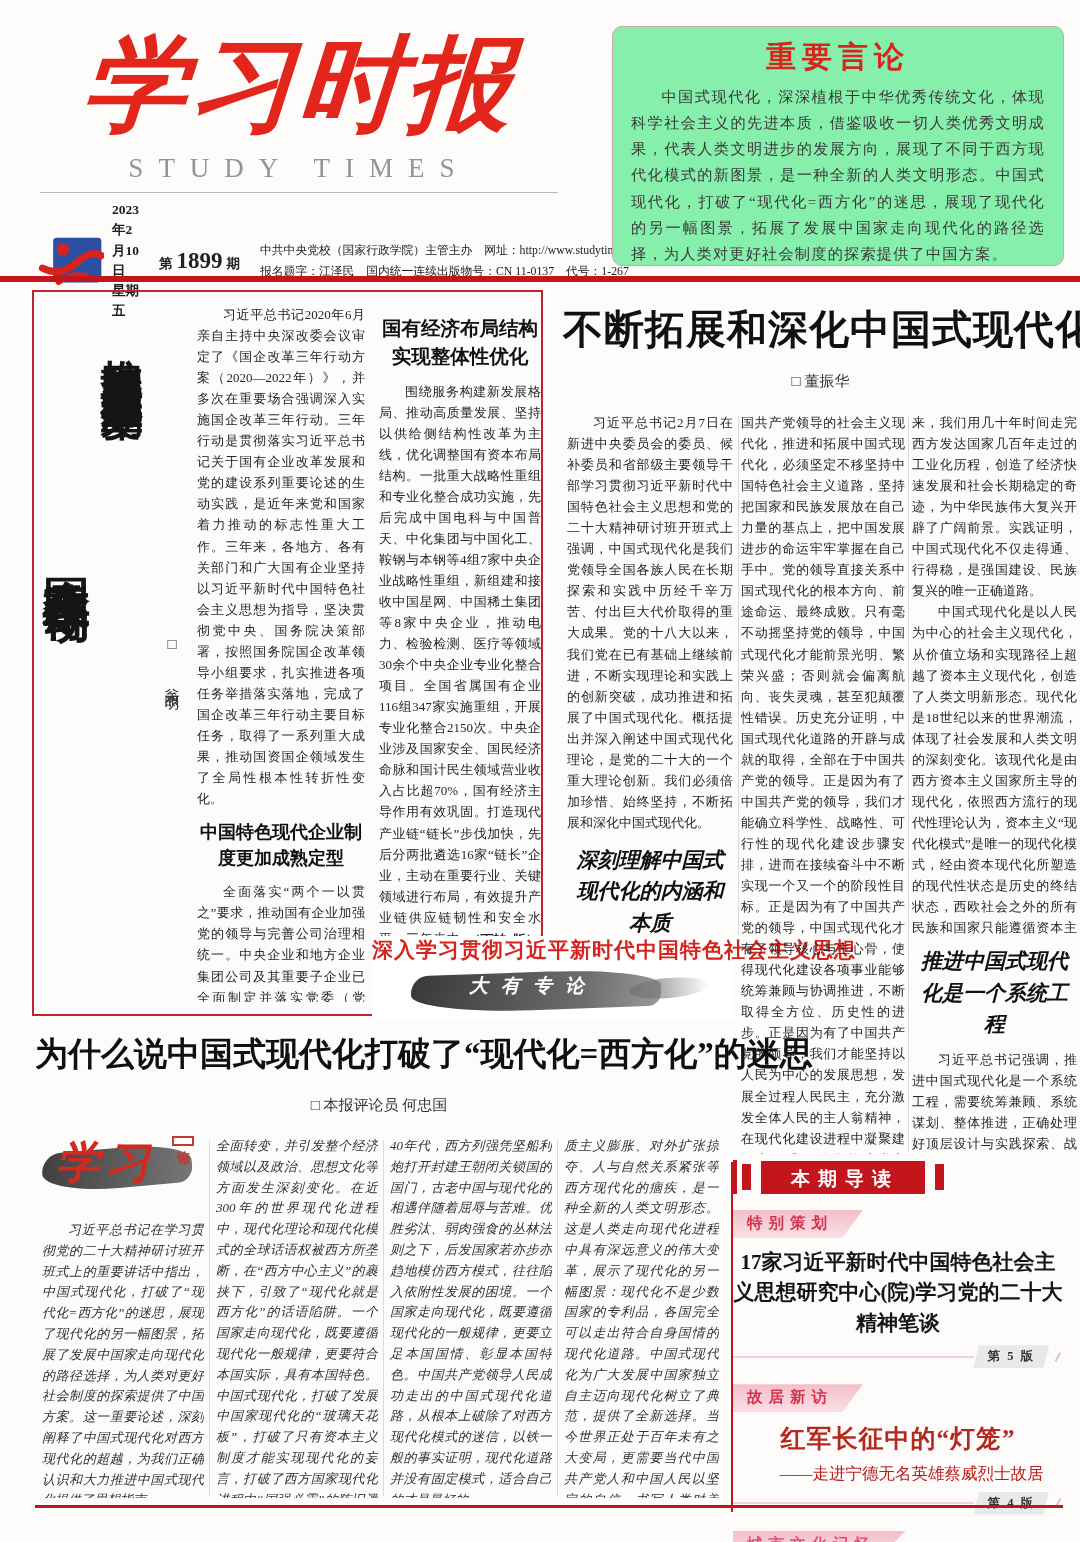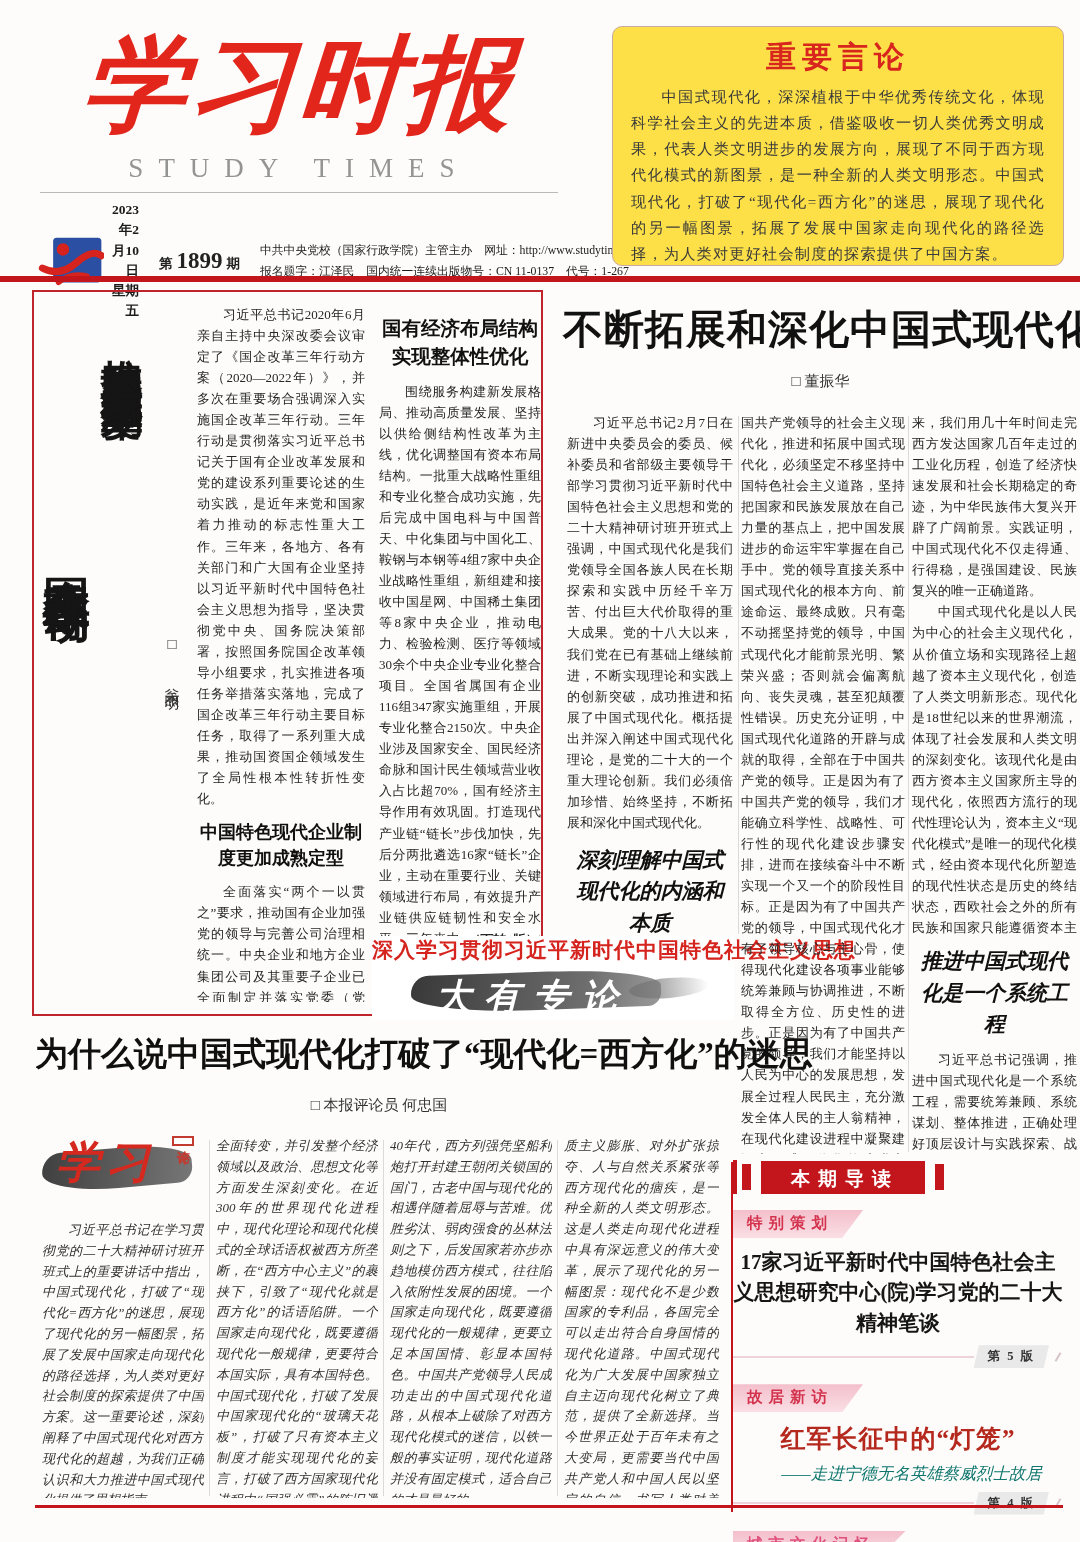--- a/index.html
+++ b/index.html
@@ -8,28 +8,28 @@
   .abs{position:absolute;}
 
   
   .mast{left:38px;top:18px;width:522px;text-align:center;}
   .mast-cn{font-size:104px;line-height:1.28;font-weight:900;color:#e3261c;letter-spacing:4px;
            transform:skewX(-4deg);font-style:italic;}
   .mast-en{margin-top:2px;font-size:27px;color:#949494;letter-spacing:15px;font-family:"Liberation Serif",serif;}
   .mast-line{margin:8px 2px 0 2px;border-top:1px solid #b9b9b9;}
   .mast-row{display:flex;align-items:center;margin-top:7px;text-align:left;}
   .mast-logo{width:66px;height:50px;flex:0 0 auto;}
-  .mast-date{margin-left:8px;text-align:right;line-height:1.5;font-size:13.5px;font-weight:bold;color:#1c1c1c;}
+  .mast-date{margin-left:8px;text-align:left;line-height:1.5;font-size:13.5px;font-weight:bold;color:#1c1c1c;}
   .vdiv{width:1px;height:38px;background:#9a9a9a;margin:0 10px;}
   .mast-issue{display:flex;align-items:baseline;font-size:13.5px;font-weight:bold;white-space:nowrap;}
   .issue-no{font-size:23px;margin:0 4px;font-weight:bold;}
   .mast-info{font-size:11.8px;line-height:1.75;color:#1c1c1c;white-space:nowrap;}
 
   .remarks{left:612px;top:26px;width:452px;height:240px;border:1px solid #c9a9a6;border-radius:10px;
-           box-sizing:border-box;padding:10px 18px;background:#fde047;}
+           box-sizing:border-box;padding:10px 18px;background:#86efac;}
   .remarks-title{text-align:center;color:#d8251d;font-size:30px;font-weight:900;letter-spacing:6px;
                  font-family:"Liberation Sans",sans-serif;}
   .remarks-body{margin-top:6px;font-size:15.2px;line-height:1.72;letter-spacing:1.2px;color:#3a3a3a;
                 text-align:justify;text-indent:2em;}
 
   .rule-red{left:0;top:276px;width:1080px;height:6px;background:#c3151c;}
 
   
   .leftbox{left:32px;top:290px;width:511px;height:726px;border:2px solid #c0242b;box-sizing:border-box;}
   .v-head{writing-mode:vertical-rl;text-orientation:upright;font-family:"Liberation Sans",sans-serif;
@@ -49,21 +49,21 @@
 
   
   .banner{left:372px;top:936px;width:362px;height:84px;background:#fff;text-align:center;}
   .banner-l1{color:#d5231e;font-weight:900;font-size:21px;letter-spacing:1px;white-space:nowrap;
              font-family:"Liberation Sans",sans-serif;}
   .ink{position:relative;margin:4px auto 0 auto;width:312px;height:46px;}
   .ink-blob{position:absolute;left:14px;top:4px;width:250px;height:38px;background:linear-gradient(100deg,#383838,#6e6e6e 70%,#9a9a9a);
             border-radius:18px 45% 14px 48%;transform:rotate(-2deg);}
   .ink-tail{position:absolute;right:0;top:10px;width:80px;height:20px;background:linear-gradient(90deg,#787878,rgba(150,150,150,0));
             border-radius:50%;transform:rotate(-5deg);}
-  .ink-text{position:absolute;left:0;right:40px;top:5px;color:#fff;font-size:36px;font-weight:bold;font-style:italic;
+  .ink-text{position:absolute;left:0;right:40px;top:5px;color:#fff;font-size:19px;font-weight:bold;font-style:italic;
             letter-spacing:13px;text-align:center;}
 
   
   .r-title{left:563px;top:302px;width:515px;text-align:center;font-size:40px;font-weight:900;color:#111;
            letter-spacing:1px;white-space:nowrap;}
   .r-author{left:563px;top:372px;width:515px;text-align:center;font-size:15px;color:#333;}
   .sep-v{position:absolute;width:1px;background:#dadada;}
   .kai-subhead{font-weight:bold;text-align:center;text-indent:0 !important;font-size:21px;line-height:1.5;
                margin:12px 0 !important;color:#101010;font-style:italic;}
 
@@ -87,21 +87,21 @@
   .b2{width:9px;height:26px;margin-right:10px;}
   .b3{width:9px;height:26px;margin-left:10px;}
   .dg-headbox{background:#c3151c;color:#fff;font-size:19px;font-weight:bold;letter-spacing:8px;
               padding:5px 26px 2px 30px;font-family:"Liberation Sans",sans-serif;}
   .dg-label{margin-top:16px;width:fit-content;padding:3px 30px 4px 14px;background:linear-gradient(180deg,#f3bfcb,#fadfe5);
             clip-path:polygon(0 0,100% 0,84% 100%,0 100%);color:#d4334d;font-weight:bold;font-size:15.5px;
             letter-spacing:6px;font-family:"Liberation Sans",sans-serif;}
   .dg-label.pinker{color:#e0507c;}
   .dg-title{margin-top:9px;text-align:center;font-size:21px;font-weight:900;line-height:1.45;color:#151515;}
   .dg-title.red{color:#b5281e;font-size:25px;letter-spacing:1px;}
-  .dg-subtitle{margin-top:5px;text-align:center;font-size:16.5px;color:#0f766e;font-style:italic;padding-left:27px;}
+  .dg-subtitle{margin-top:5px;text-align:center;font-size:16.5px;color:#b91c1c;padding-left:27px;}
   .dg-pagerow{display:flex;align-items:center;margin-top:7px;}
   .dg-hair{flex:1;height:2px;background:#ecd4da;}
   .dg-tag{background:#e9e9e9;clip-path:polygon(7% 0,100% 0,93% 100%,0 100%);font-size:12.5px;font-weight:bold;
           color:#333;padding:3px 14px;letter-spacing:2px;}
   .dg-slash{width:10px;height:2px;background:#d8c3c8;margin-left:4px;transform:rotate(-60deg);}
 
   .rule-bottom{left:35px;top:1505px;width:1028px;height:3px;background:#c3151c;}
 </style>
 </head>
 <body>

